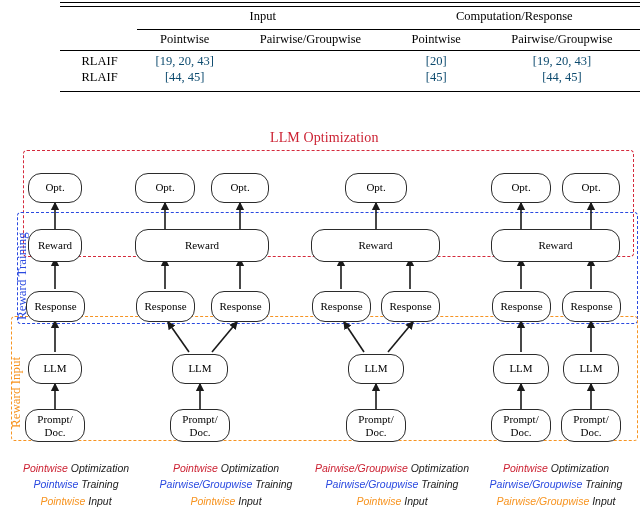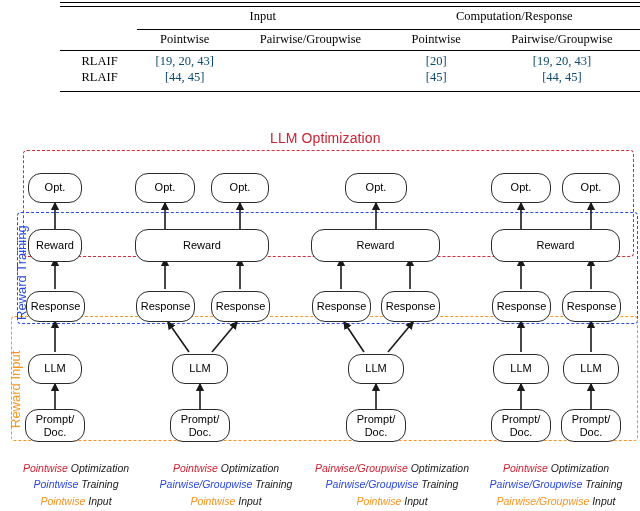--- a/index.html
+++ b/index.html
@@ -15,21 +15,21 @@
   .rule-top{border-top:1.6px solid #000;}
   .rule-dbl{border-top:1.0px solid #000;}
   .rule-mid{border-top:0.9px solid #000;}
   .rule-bot{border-bottom:1.6px solid #000;}
   .grp-rule{border-bottom:0.8px solid #000;}
   .rowlabel{text-align:left;padding-left:2px !important;}
   .cite{color:#0c4a6e;}
   .hdr-cell{padding:2px 0 3px 0 !important;}
 
   
-  #diagram{position:absolute;left:0;top:128px;width:640px;height:330px;}
+  #diagram{position:absolute;left:0;top:128px;width:640px;height:330px;font-family:Liberation Serif, serif;}
 
   .title{position:absolute;color:#cc2233;font-size:14px;letter-spacing:0.1px;
          white-space:nowrap;}
 
   .zone{position:absolute;box-sizing:border-box;border-style:dashed;
         border-width:1.4px;border-radius:4px;background:transparent;}
   .zone.red{border-color:#d42a3c;}
   .zone.blue{border-color:#2a49e0;}
   .zone.orange{border-color:#f79421;}
 

